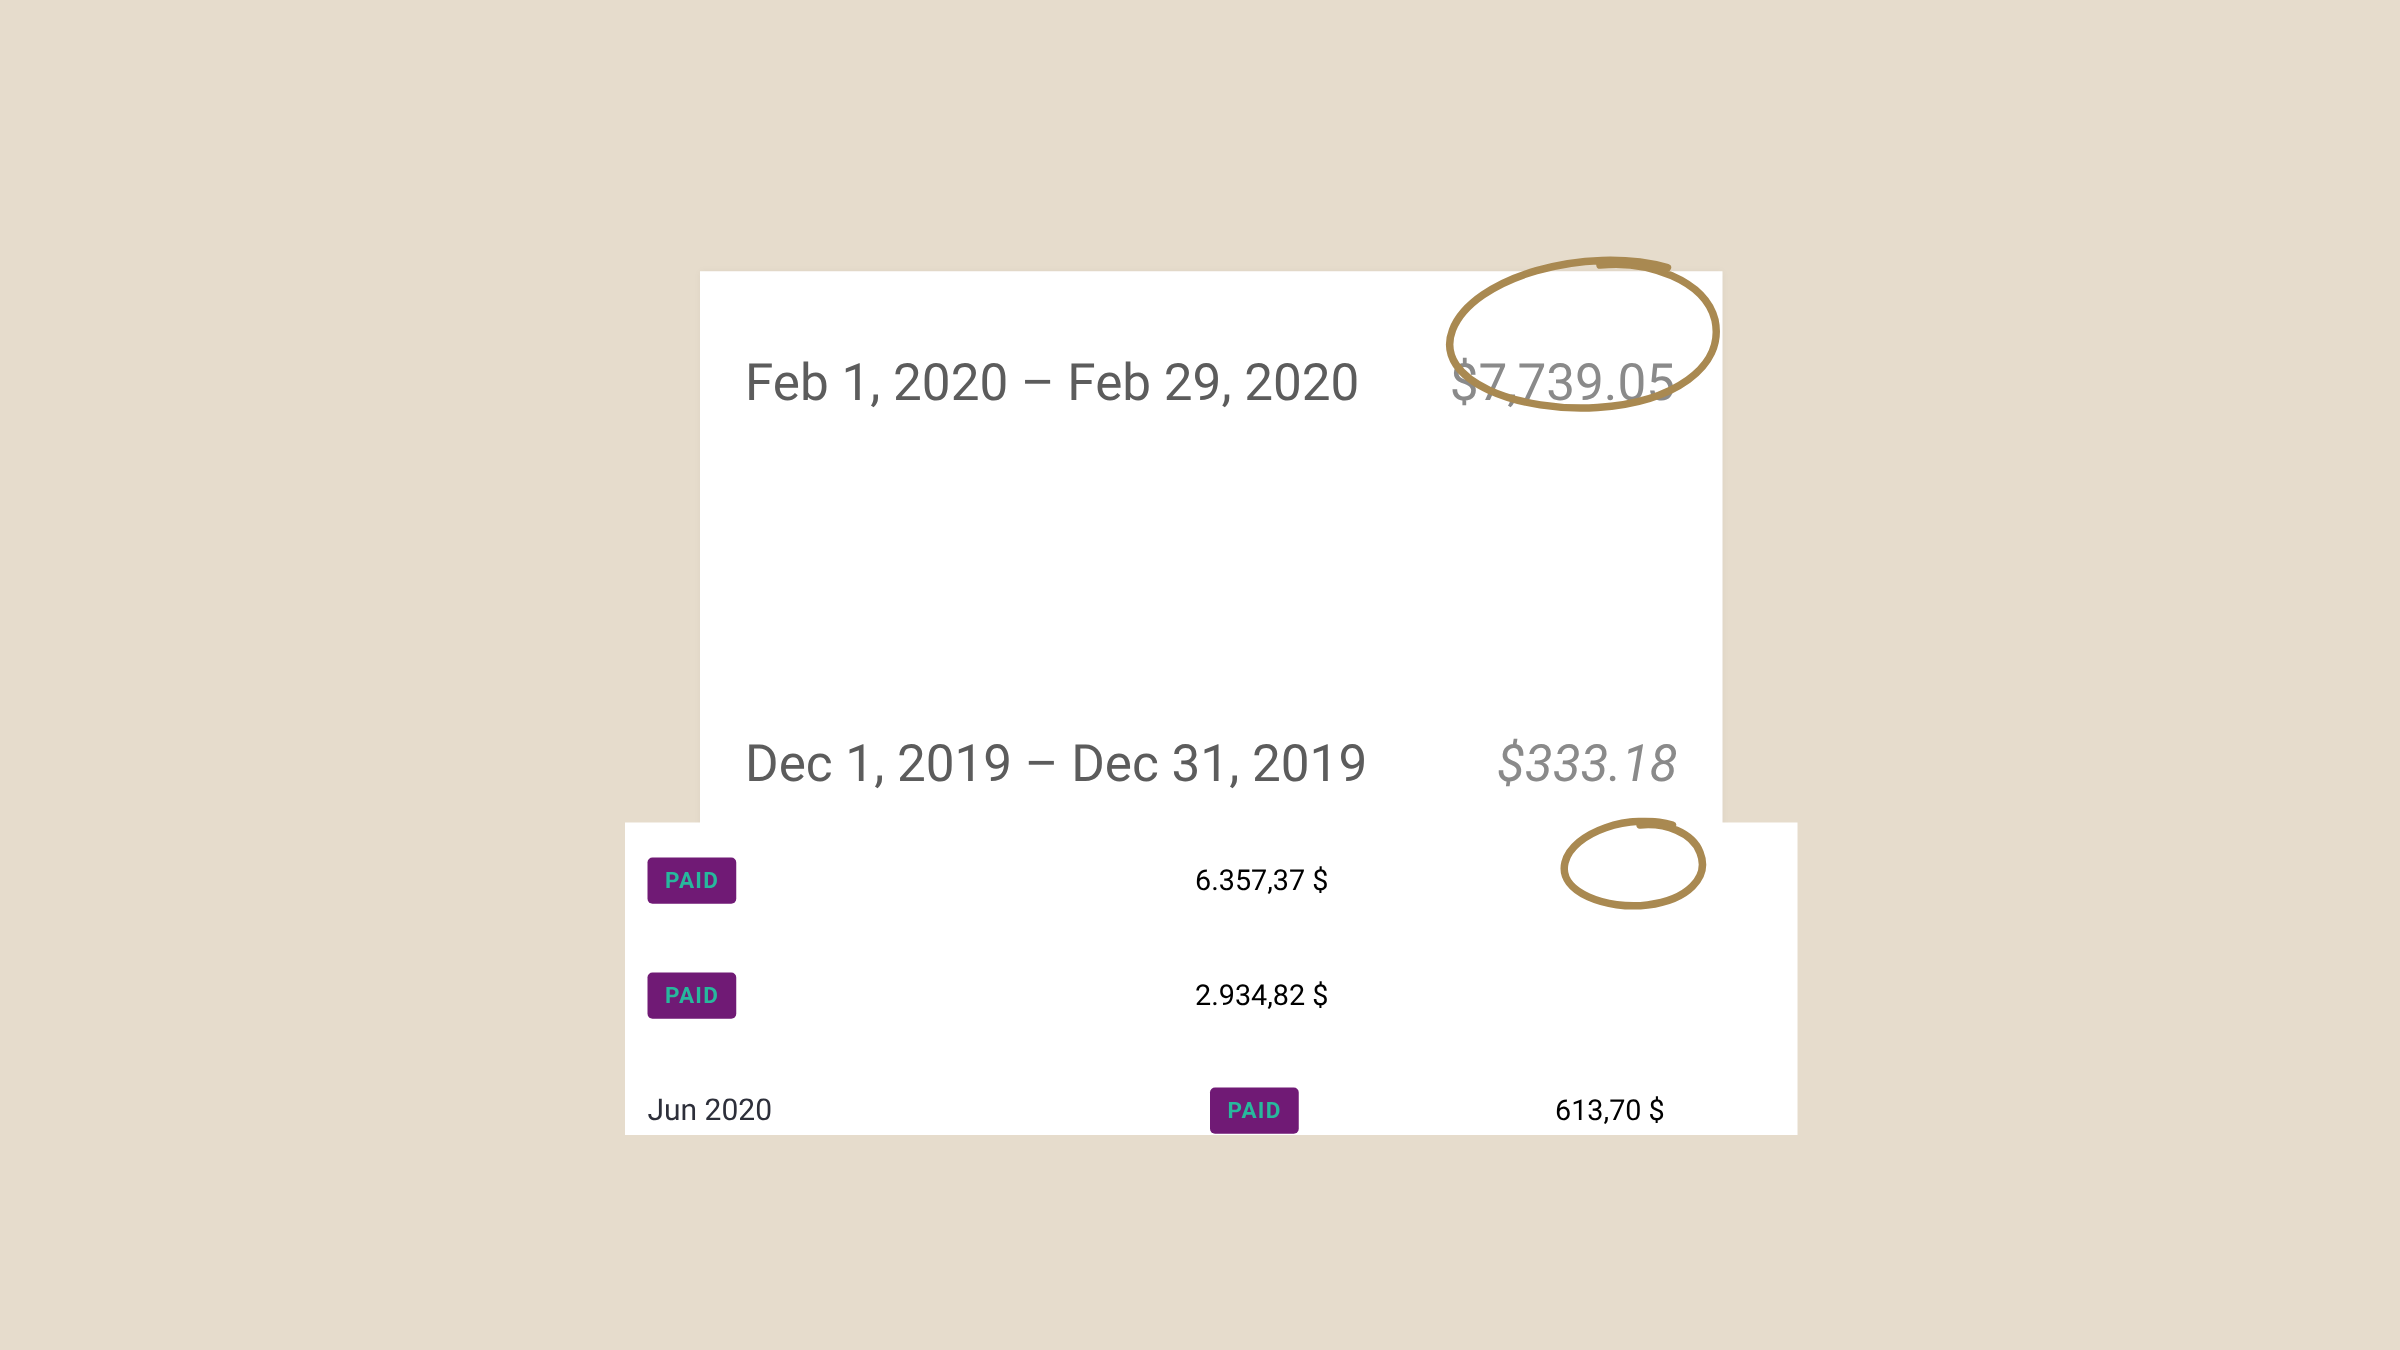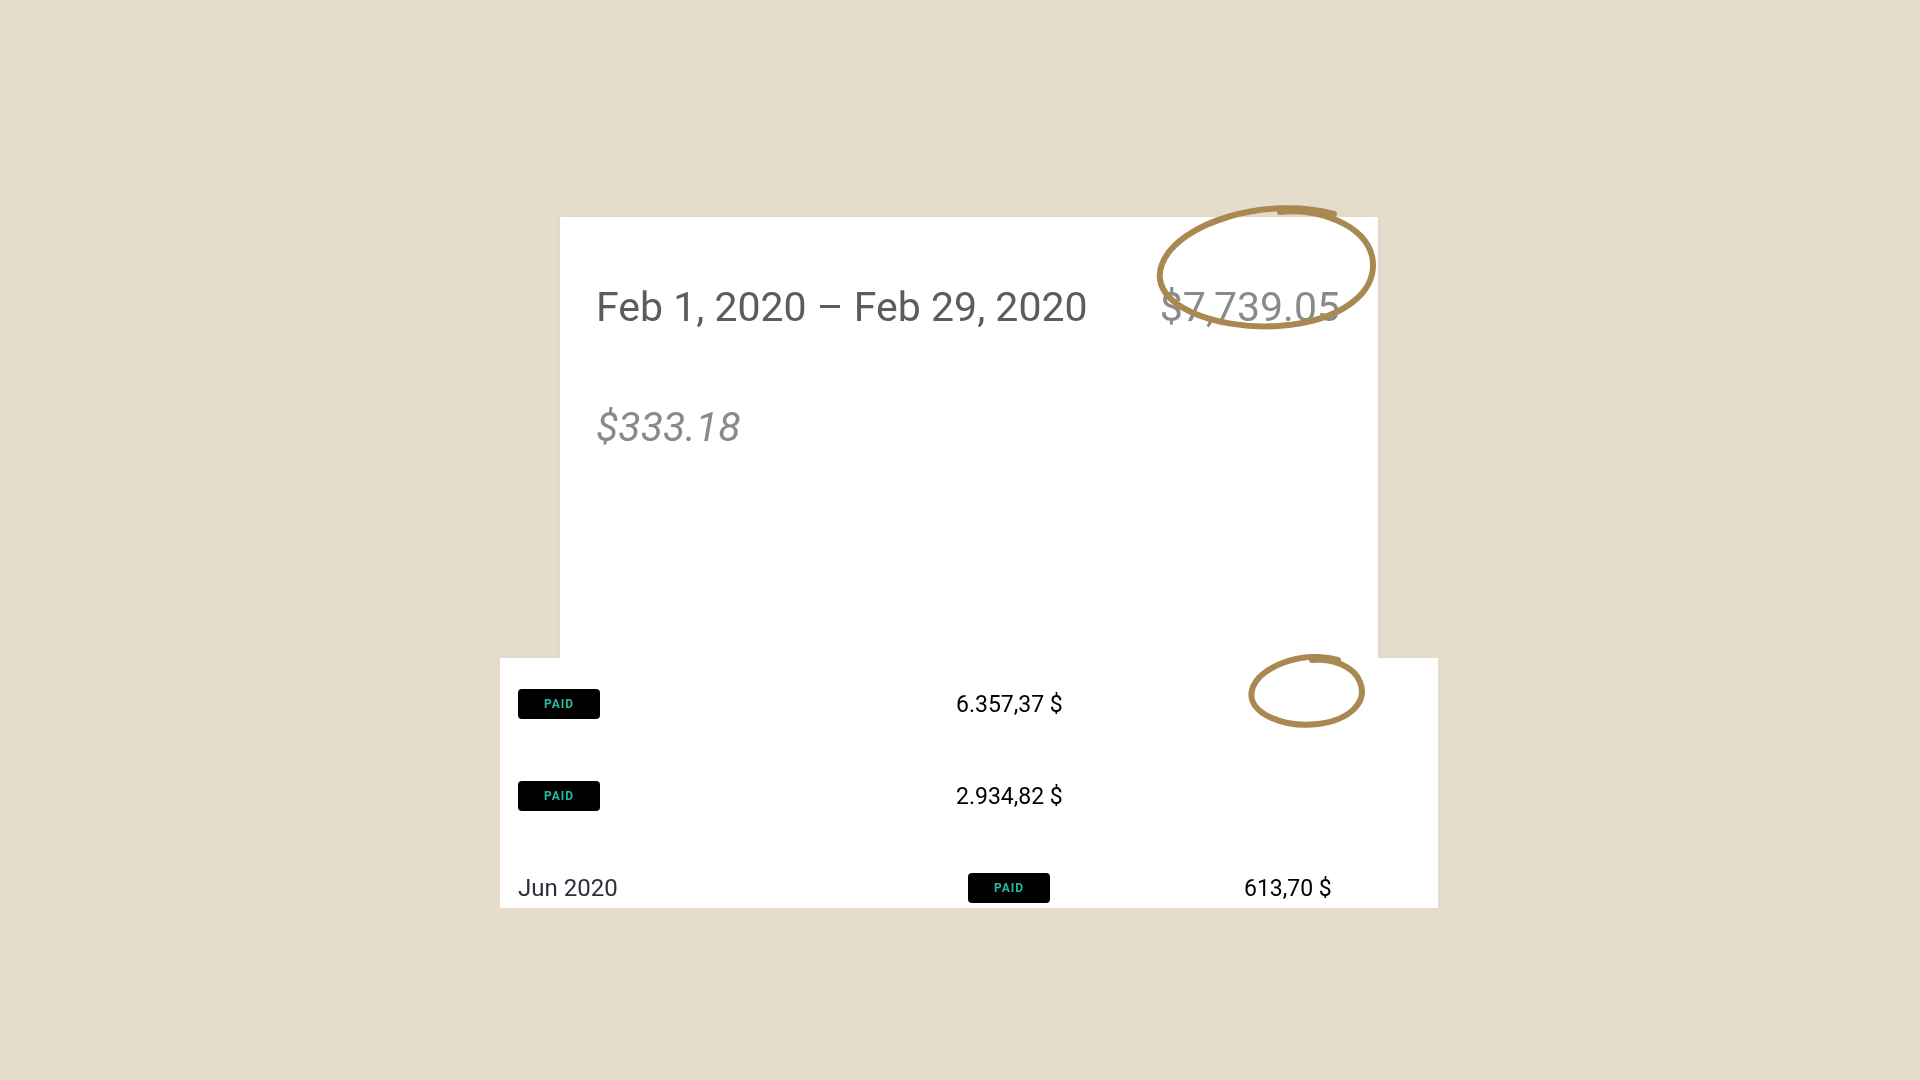--- a/index.html
+++ b/index.html
@@ -25,21 +25,21 @@
       position: absolute;
       left: 320px;
       top: 87px;
       width: 818px;
       height: 465px;
       background: #ffffff;
       box-shadow: 0 0 6px rgba(0,0,0,0.04);
       padding: 30px 36px 10px 36px;
       display: flex;
       flex-direction: column;
-      justify-content: flex-start;
+      justify-content: space-between;
     }
     .top-row {
       display: flex;
       justify-content: space-between;
       align-items: center;
       height: 120px;
     }
     .range {
       font-size: 41px;
       color: #5c5c5c;
@@ -74,26 +74,26 @@
       color: #2d2f3a;
       padding-left: 18px;
       letter-spacing: 0px;
     }
     .badge-wrap {
       display: flex;
       justify-content: flex-start;
       padding-left: 18px;
     }
     .badge {
-      background: #000000;
+      background: #701a75;
       color: #27b89d;
       font-weight: 700;
-      font-size: 12px;
+      font-size: 18px;
       letter-spacing: 1px;
-      padding: 8px 26px;
+      padding: 8px 14px;
       border-radius: 4px;
     }
     .pay-amt {
       font-size: 23px;
       color: #000000;
       text-align: left;
       padding-left: 6px;
     }
 
     
@@ -125,20 +125,21 @@
 <body>
 
 <div class="stage">
 
   <div class="top-card">
     <div class="top-row row1">
       <span class="range">Feb 1, 2020 – Feb 29, 2020</span>
       <span class="amount">$7,739.05</span>
     </div>
     <div class="top-row row3">
+      <span class="range">Dec 1, 2019 – Dec 31, 2019</span>
       <span class="amount">$333.18</span>
     </div>
   </div>
 
   <div class="bottom-card">
     <div class="pay-row">
       <span class="badge-wrap">
         <span class="badge">PAID</span>
       </span>
       <span class="pay-amt">6.357,37 $</span>

